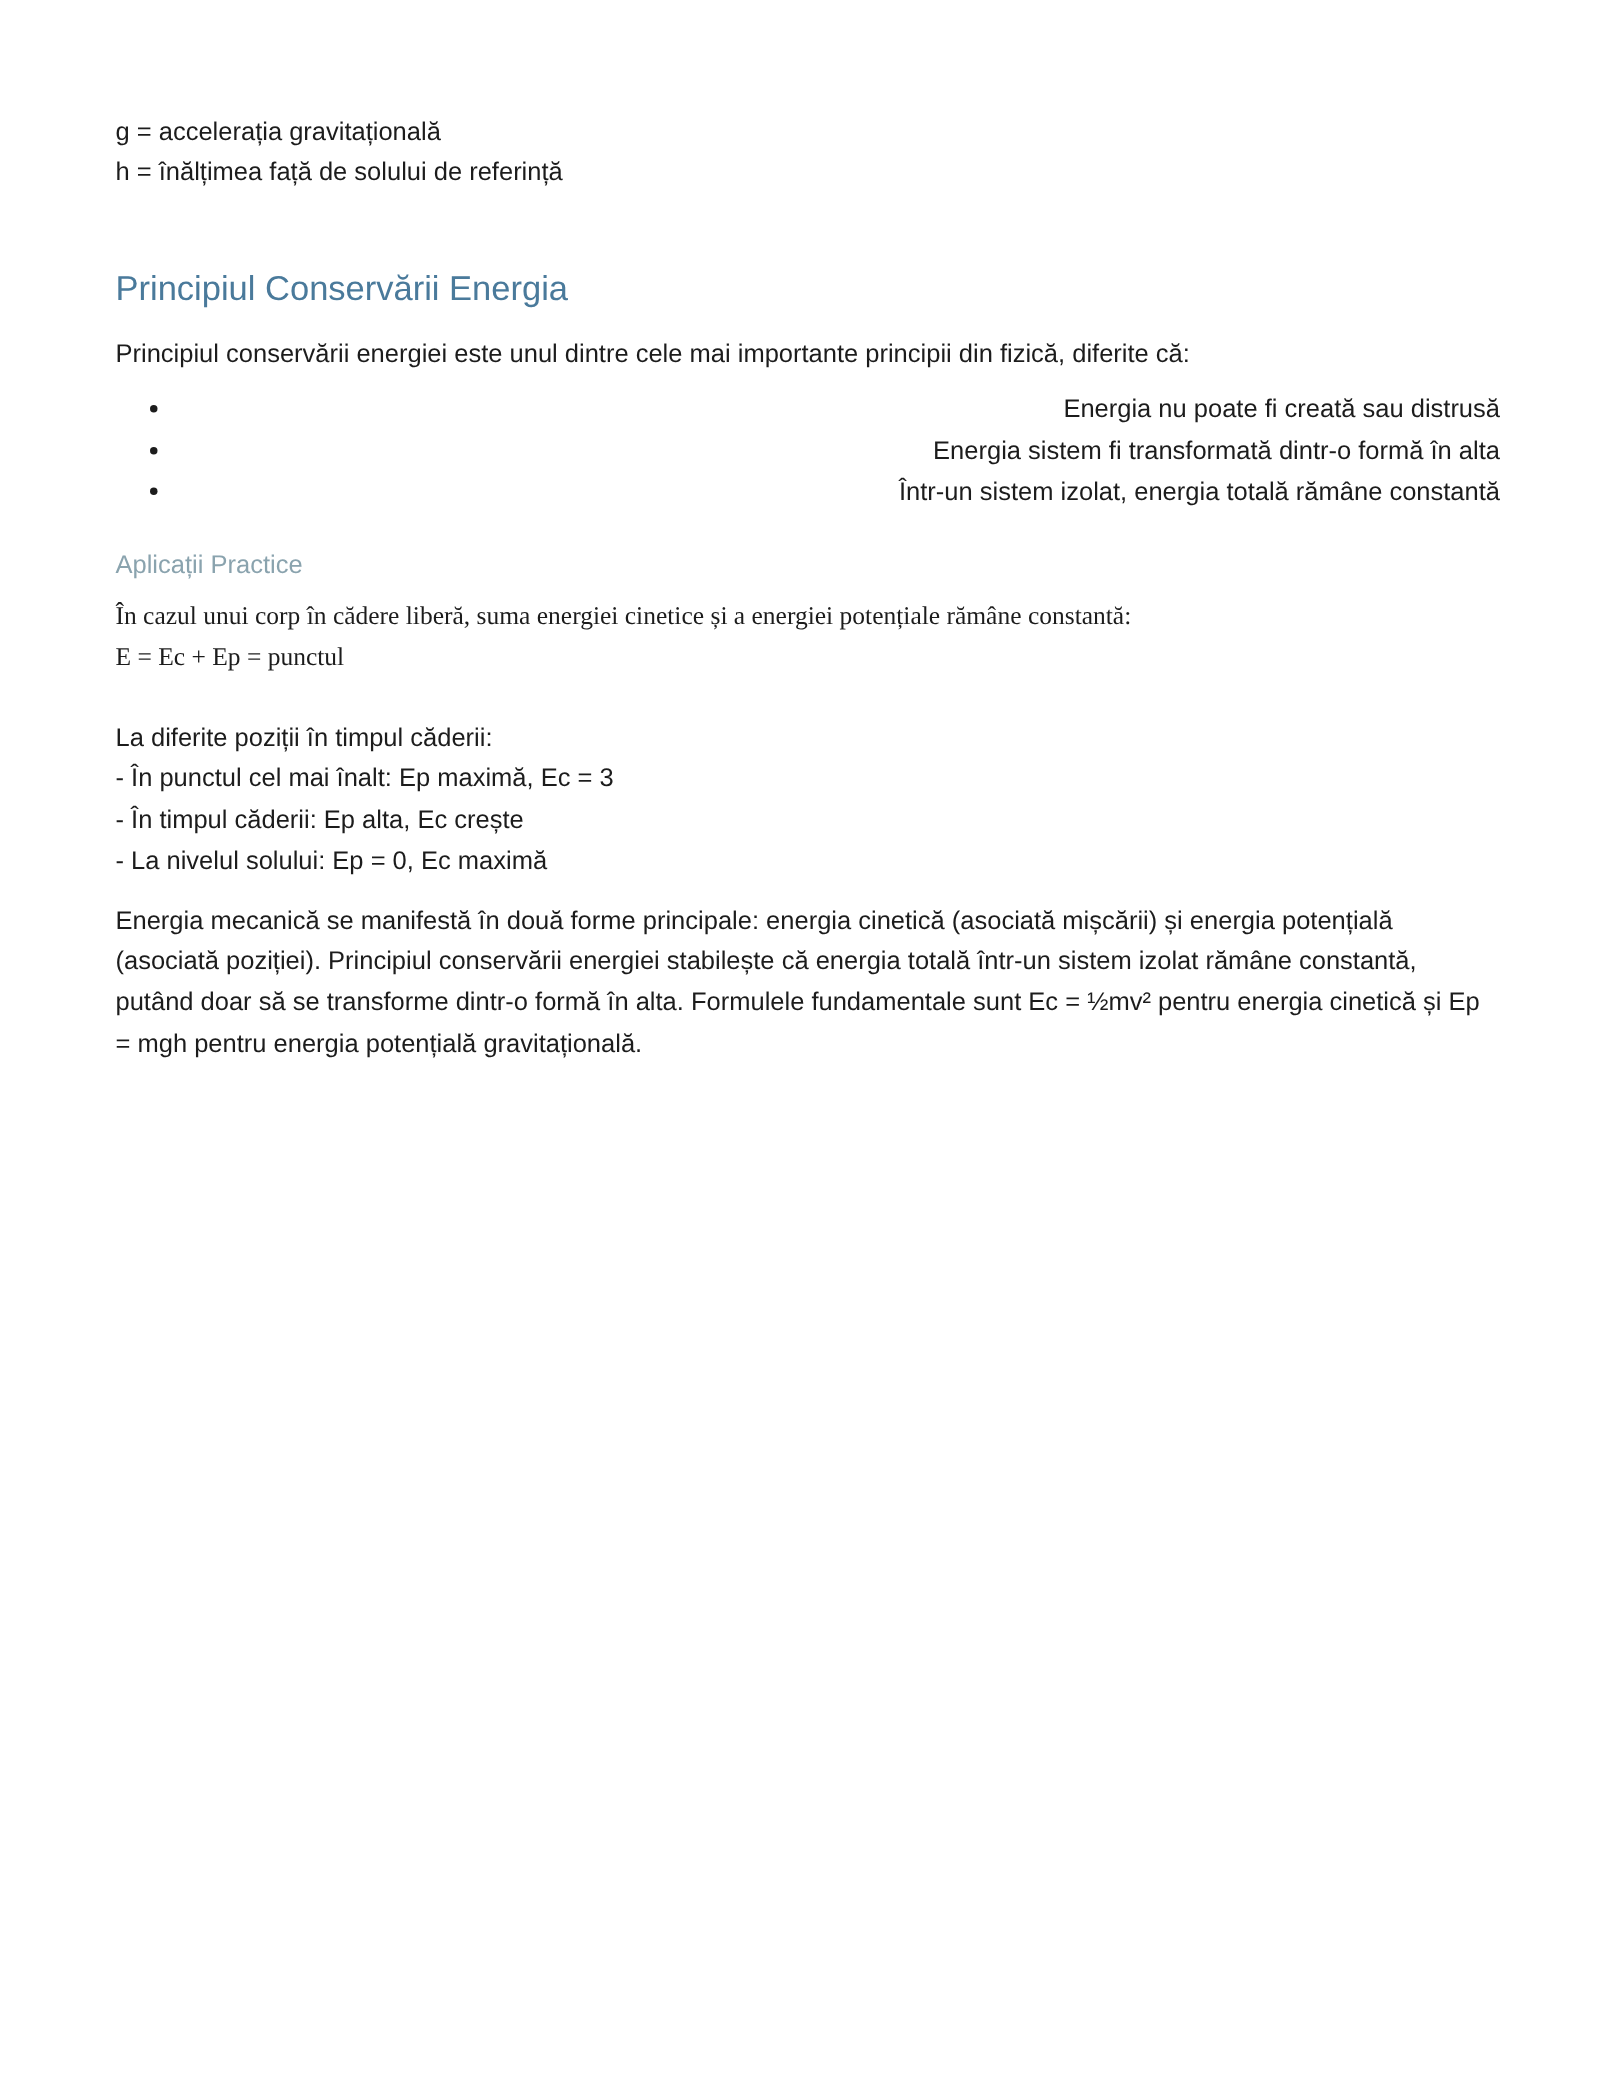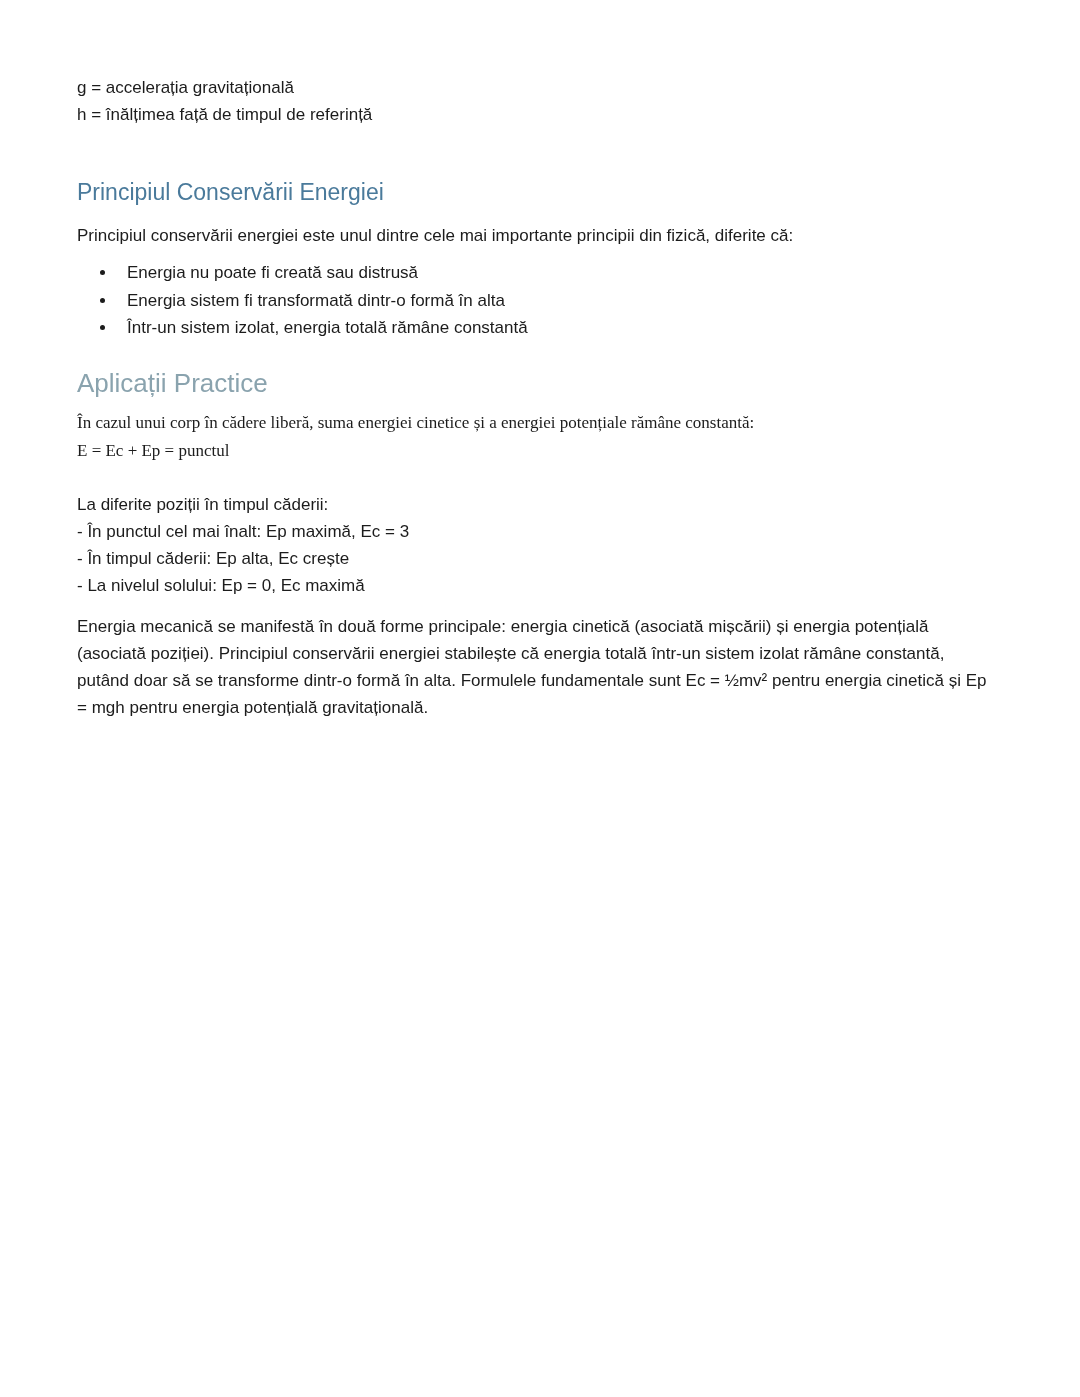--- a/index.html
+++ b/index.html
@@ -37,43 +37,44 @@
   }
   .lead{margin-bottom:10px;}
   ul.principles-list{
     margin:0 0 16px 0;
     padding-left:40px;
     list-style:disc;
   }
   ul.principles-list li{
     padding-left:10px;
     margin:0;
+    text-align:right;
   }
   h2.subsection-heading{
     margin:24px 0 8px 0;
-    font-size:26px;
+    font-size:17px;
     line-height:1.4;
     font-weight:400;
     color:var(--subheading);
   }
   .freefall-block{margin:0 0 27px 0;font-family:Liberation Serif, serif;}
   .positions-block{margin:0 0 13px 0;}
   .summary{margin:0;}
 </style>
 </head>
 <body>
 
 <div class="page">
 
   <div class="legend">
     <p>g = accelerația gravitațională</p>
-    <p>h = înălțimea față de timpul de referință</p>
+    <p>h = înălțimea față de solului de referință</p>
   </div>
 
-  <h1 class="section-heading">Principiul Conservării Energiei</h1>
+  <h1 class="section-heading">Principiul Conservării Energia</h1>
 
   <p class="lead">Principiul conservării energiei este unul dintre cele mai importante principii din fizică, diferite că:</p>
 
   <ul class="principles-list">
     <li>Energia nu poate fi creată sau distrusă</li>
     <li>Energia sistem fi transformată dintr-o formă în alta</li>
     <li>Într-un sistem izolat, energia totală rămâne constantă</li>
   </ul>
 
   <h2 class="subsection-heading">Aplicații Practice</h2>

